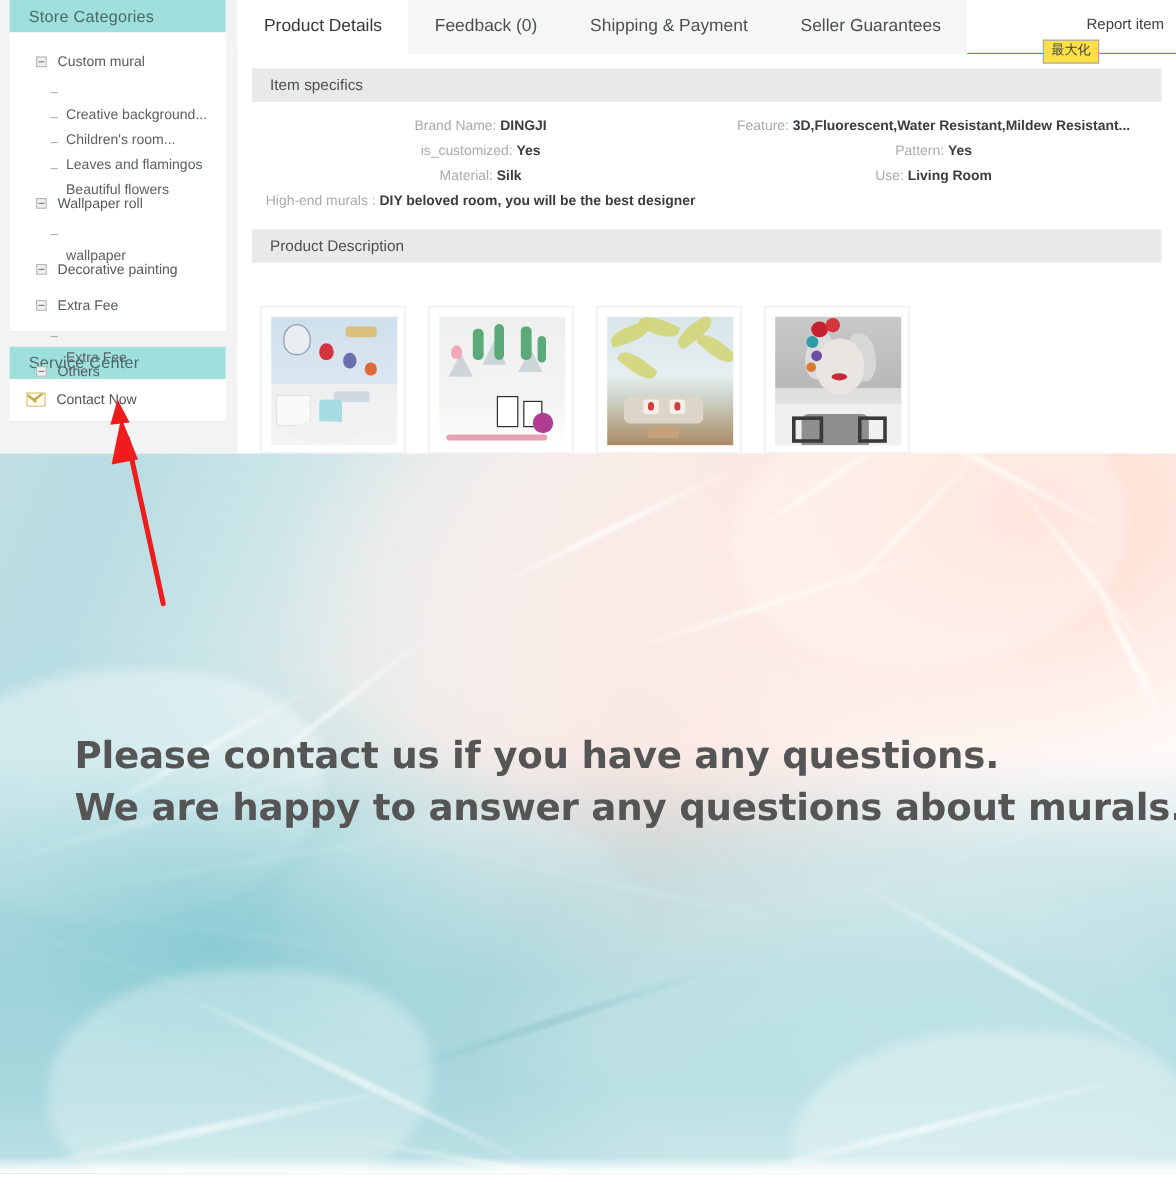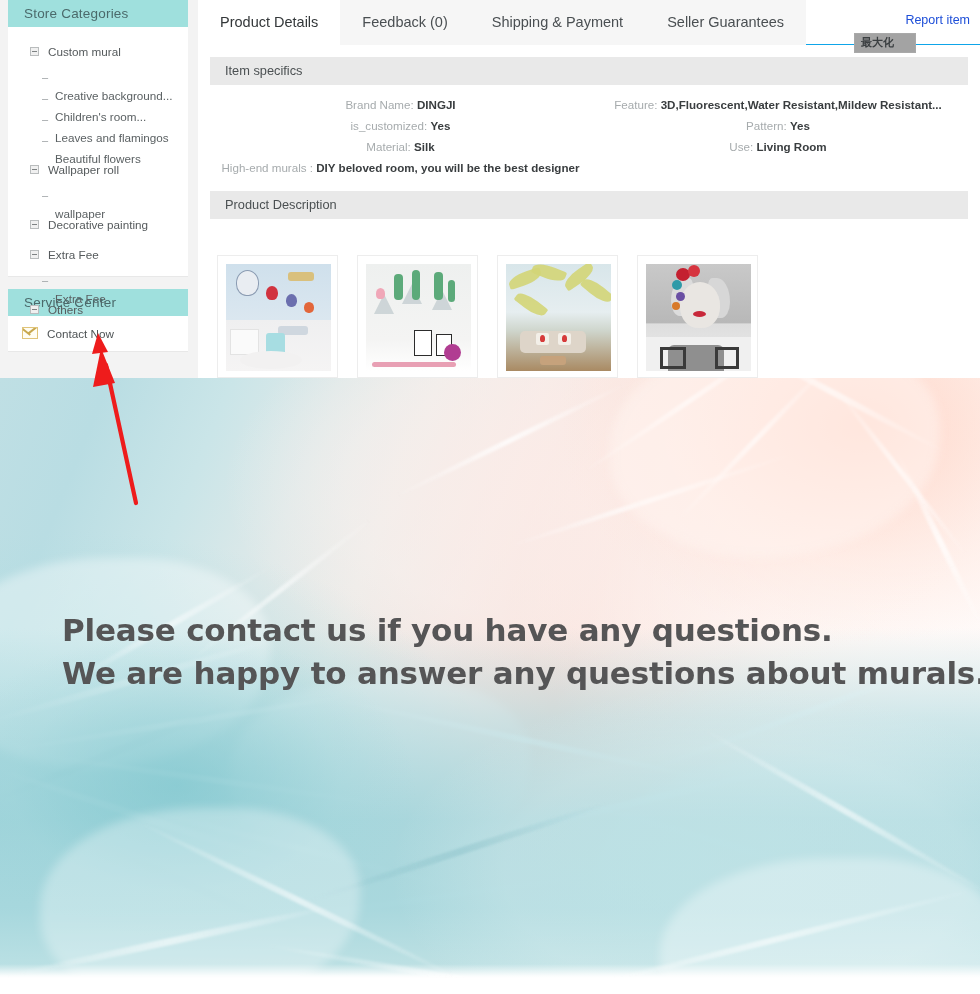--- a/index.html
+++ b/index.html
@@ -162,35 +162,34 @@
   .tab.active {
     background: #ffffff;
     color: #333739;
   }
   #report-item {
     position: absolute;
     right: 10px; top: 0;
     height: 45px;
     line-height: 41px;
     font-size: 12.5px;
-    color: #1d4ed8;
+    color: #404040;
     cursor: pointer;
   }
   #maximize-tooltip {
     position: absolute;
     right: 64px; top: 33px;
-    background: #a3a3a3;
+    background: #fde047;
     border: 1px solid #a9a9a9;
     color: #3b3f41;
     font-size: 11px;
     line-height: 15px;
-    padding: 1px 21px 2px 6px;
+    padding: 1px 6px 2px 6px;
     z-index: 5;
     white-space: nowrap;
-    font-weight: bold;
   }
 
   .section-bar {
     margin: 12px 12px 0 12px;
     height: 28px;
     background: #e9e9e9;
     line-height: 28px;
     padding-left: 15px;
     font-size: 12.8px;
     color: #4b5052;

